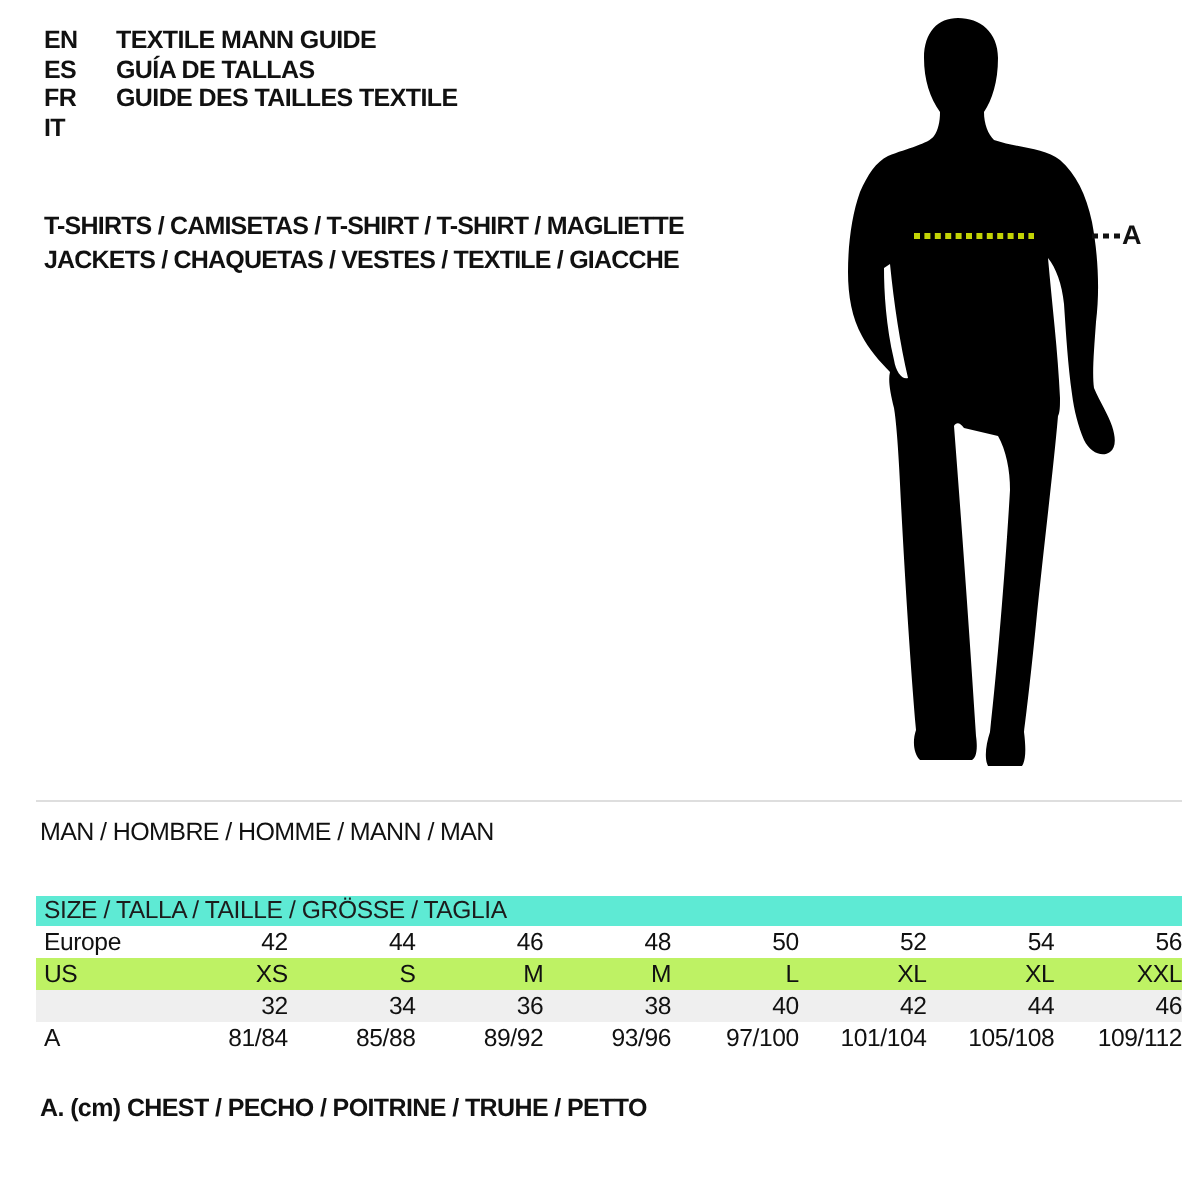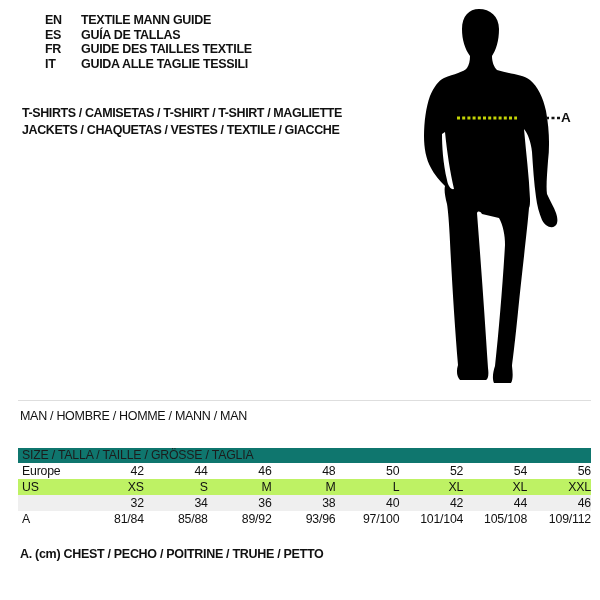--- a/index.html
+++ b/index.html
@@ -8,21 +8,21 @@
     background: #ffffff;
     font-family: "Liberation Sans", sans-serif;
     color: #111;
     position: relative;
     overflow: hidden;
   }
   .abs { position: absolute; }
 
   
   .lang-list { left: 22px; top: 13px; }
-  .lang-row { display: flex; height: 14.6px; line-height: 14.6px; margin-left: 23px; }
+  .lang-row { display: flex; height: 14.6px; line-height: 14.6px; }
   .lang-code {
     width: 36px; font-weight: bold; font-size: 12.5px; letter-spacing: -0.3px;
   }
   .lang-title { font-weight: bold; font-size: 12.5px; letter-spacing: -0.3px; }
 
   
   .cat-lines { left: 22px; top: 105px; }
   .cat-line {
     font-weight: bold; font-size: 12.5px; letter-spacing: -0.4px;
     height: 17px; line-height: 17px; white-space: nowrap;
@@ -74,21 +74,20 @@
   <div class="lang-row">
     <span class="lang-code">ES</span>
     <span class="lang-title">GUÍA DE TALLAS</span>
   </div>
   <div class="lang-row">
     <span class="lang-code">FR</span>
     <span class="lang-title">GUIDE DES TAILLES TEXTILE</span>
   </div>
   <div class="lang-row">
     <span class="lang-code">IT</span>
-    <span class="lang-title">GUIDA ALLE TAGLIE TESSILI</span>
   </div>
 </div>
 
 <div class="abs cat-lines">
   <div class="cat-line">T-SHIRTS / CAMISETAS / T-SHIRT / T-SHIRT / MAGLIETTE</div>
   <div class="cat-line">JACKETS / CHAQUETAS / VESTES / TEXTILE / GIACCHE</div>
 </div>
 
 <svg class="abs figure-svg" viewBox="0 0 205 400" xmlns="http://www.w3.org/2000/svg">
   <path fill="#000000" fill-rule="evenodd" d="
@@ -141,21 +140,21 @@
   <line x1="62" y1="118" x2="122" y2="118" stroke="#c3d405" stroke-width="3" stroke-dasharray="3,2.2"></line>
   <line x1="151" y1="118" x2="166" y2="118" stroke="#111111" stroke-width="2.4" stroke-dasharray="3,2.5"></line>
 </svg>
 <div class="abs figure-label">A</div>
 
 <div class="abs divider"></div>
 
 <div class="abs section-title">MAN / HOMBRE / HOMME / MANN / MAN</div>
 
 <div class="abs size-table">
-  <div class="t-header" id="tbl-header" style="background: #0f766e;">SIZE / TALLA / TAILLE / GRÖSSE / TAGLIA</div>
+  <div class="t-header" id="tbl-header" style="background: #5eead4;">SIZE / TALLA / TAILLE / GRÖSSE / TAGLIA</div>
 
   <div class="t-row">
     <span class="t-label">Europe</span>
     <span class="t-cell">42</span>
     <span class="t-cell">44</span>
     <span class="t-cell">46</span>
     <span class="t-cell">48</span>
     <span class="t-cell">50</span>
     <span class="t-cell">52</span>
     <span class="t-cell">54</span>

